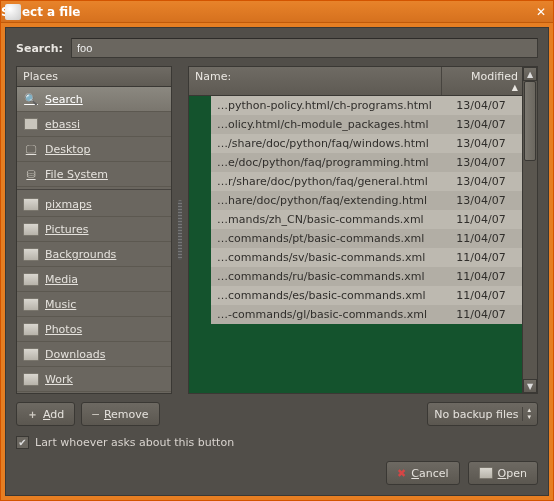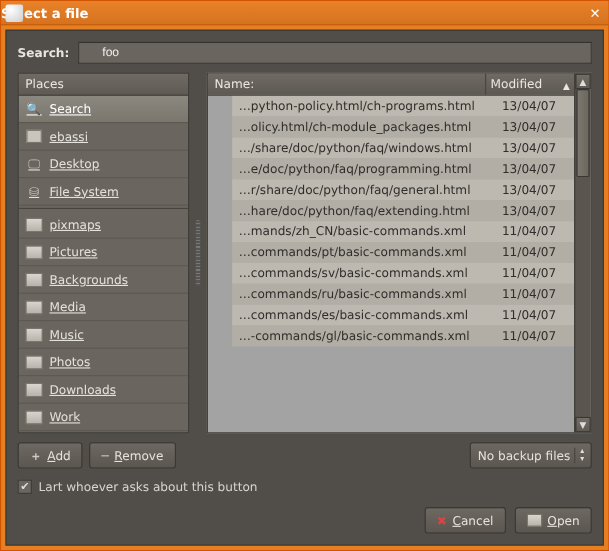--- a/index.html
+++ b/index.html
@@ -71,21 +71,21 @@
   }
   .search-label {
     font-weight: bold;
     color: #e8e5e1;
   }
   .search-input {
     flex: 1;
     background: #6a665f;
     border: 1px solid #3b3935;
     border-top-color: #2e2c29;
-    padding: 3px 21px;
+    padding: 3px 5px;
     color: #eee;
     font-size: 11px;
     height: 20px;
   }
   .panes {
     display: flex;
     gap: 6px;
     flex: 1;
     min-height: 0;
   }
@@ -162,21 +162,21 @@
     width: 4px;
     background: repeating-linear-gradient(to bottom, #777 0 1px, #555 1px 3px);
     cursor: col-resize;
     align-self: center;
     height: 60px;
     border-radius: 2px;
   }
   .files-pane {
     flex: 1;
     display: flex;
-    background: #a3a3a3;
+    background: #14532d;
     border: 1px solid #3a3834;
     min-width: 0;
   }
   .files-inner {
     flex:1;
     display:flex;
     flex-direction:column;
     min-width:0;
   }
   .files-header {
@@ -192,20 +192,21 @@
     text-align: left;
     cursor: pointer;
   }
   .col-mod {
     width: 80px;
     padding: 3px 4px;
     display:flex;
     align-items:flex-end;
     justify-content:space-between;
     cursor:pointer;
+    flex-direction:column;
   }
   .sort-arrow {
     font-size: 8px;
   }
   .files-list {
     flex: 1;
     overflow: hidden;
     margin-left: 22px;
   }
   .file-row {

